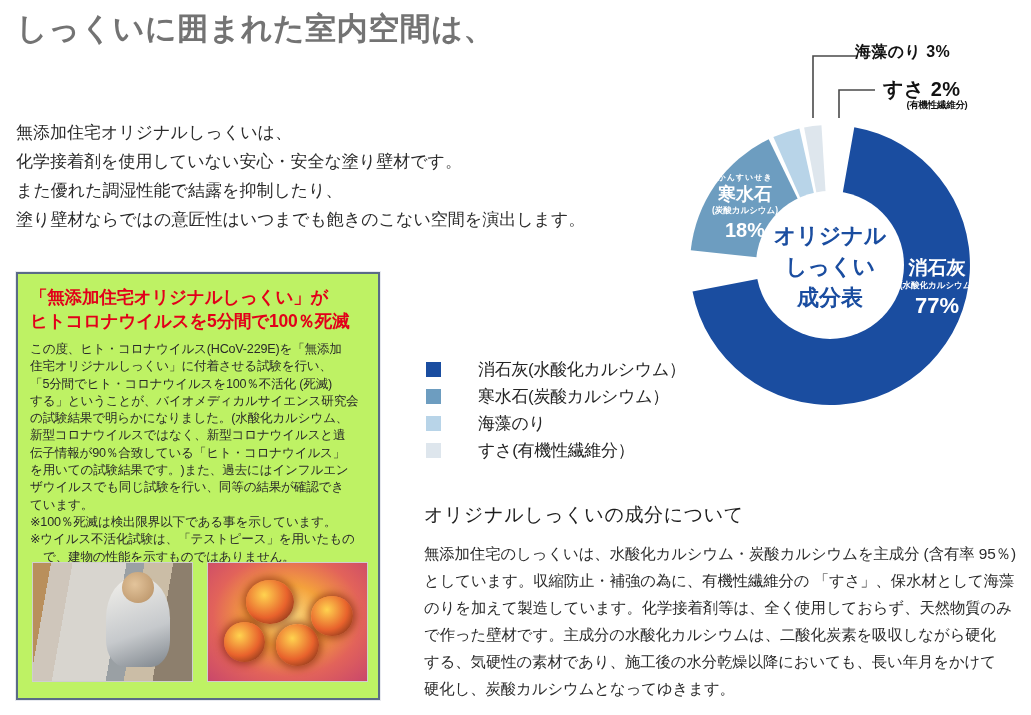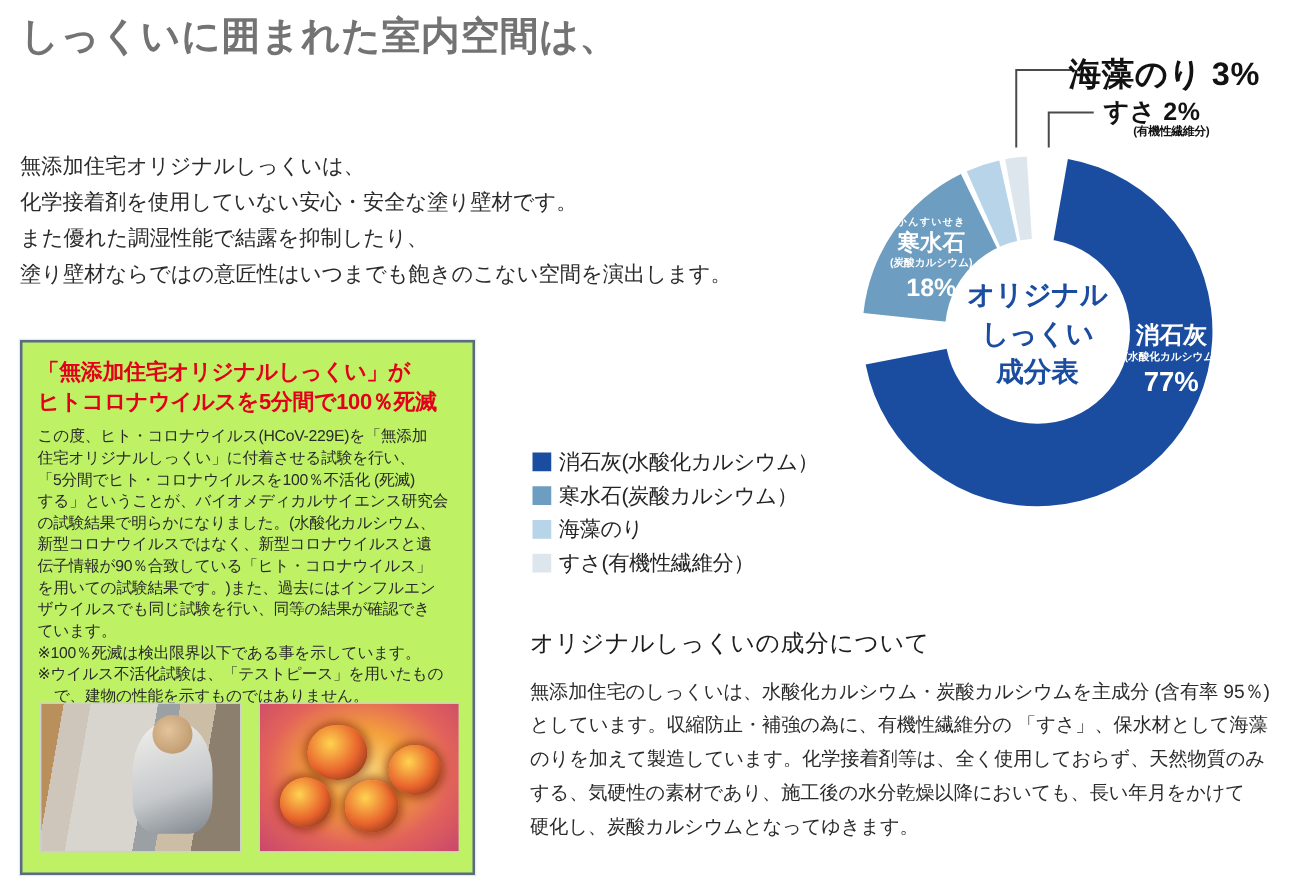--- a/index.html
+++ b/index.html
@@ -139,20 +139,21 @@
   #legend {
     position: absolute;
     left: 426px;
     top: 356px;
     width: 270px;
   }
   .legend-row {
     display: flex;
     align-items: center;
     height: 27px;
+    gap: 31px;
   }
   .legend-swatch {
     width: 15px;
     height: 15px;
     margin-right: 6px;
     flex: 0 0 auto;
   }
   .legend-label {
     font-size: 17px;
     line-height: 22px;
@@ -198,21 +199,21 @@
 
   .callout-text {
     position: absolute;
     font-weight: 700;
     color: #121212;
     white-space: nowrap;
     text-align: right;
   }
   #callout-kaiso {
     left: 855px; top: 42px;
-    font-size: 26px;
+    font-size: 16px;
     letter-spacing: 0.4px;
   }
   #callout-susa {
     left: 883px; top: 76px;
     font-size: 20px;
     letter-spacing: 0.4px;
   }
   #callout-susa-sub {
     left: 883px; top: 99px;
     font-size: 9.5px;
@@ -287,20 +288,21 @@
     <span class="legend-swatch" style="background:#dee6ed"></span>
     <span class="legend-label">すさ(有機性繊維分）</span>
   </div>
 </div>
 
 <div id="composition-heading">オリジナルしっくいの成分について</div>
 <div id="composition-body">
   <div class="comp-line">無添加住宅のしっくいは、水酸化カルシウム・炭酸カルシウムを主成分 (含有率 95％)</div>
   <div class="comp-line">としています。収縮防止・補強の為に、有機性繊維分の 「すさ」、保水材として海藻</div>
   <div class="comp-line">のりを加えて製造しています。化学接着剤等は、全く使用しておらず、天然物質のみ</div>
+  <div class="comp-line">で作った壁材です。主成分の水酸化カルシウムは、二酸化炭素を吸収しながら硬化</div>
   <div class="comp-line">する、気硬性の素材であり、施工後の水分乾燥以降においても、長い年月をかけて</div>
   <div class="comp-line">硬化し、炭酸カルシウムとなってゆきます。</div>
 </div>
 
 <div id="chart">
   <svg width="371" height="410" viewBox="0 0 371 410">
 
     <polyline points="153,100 153,38 198,38" fill="none" stroke="#4a4a4a" stroke-width="1.6"></polyline>
     <polyline points="179,100 179,72 215,72" fill="none" stroke="#4a4a4a" stroke-width="1.6"></polyline>
 

